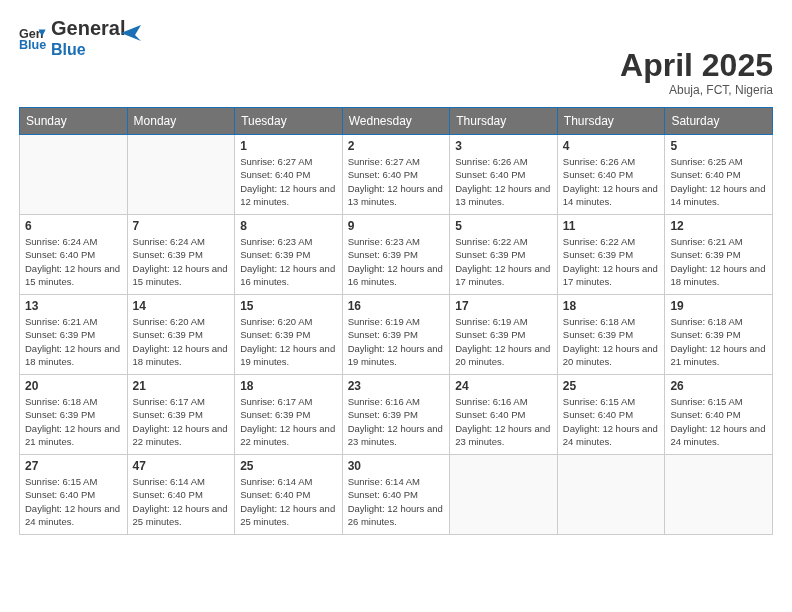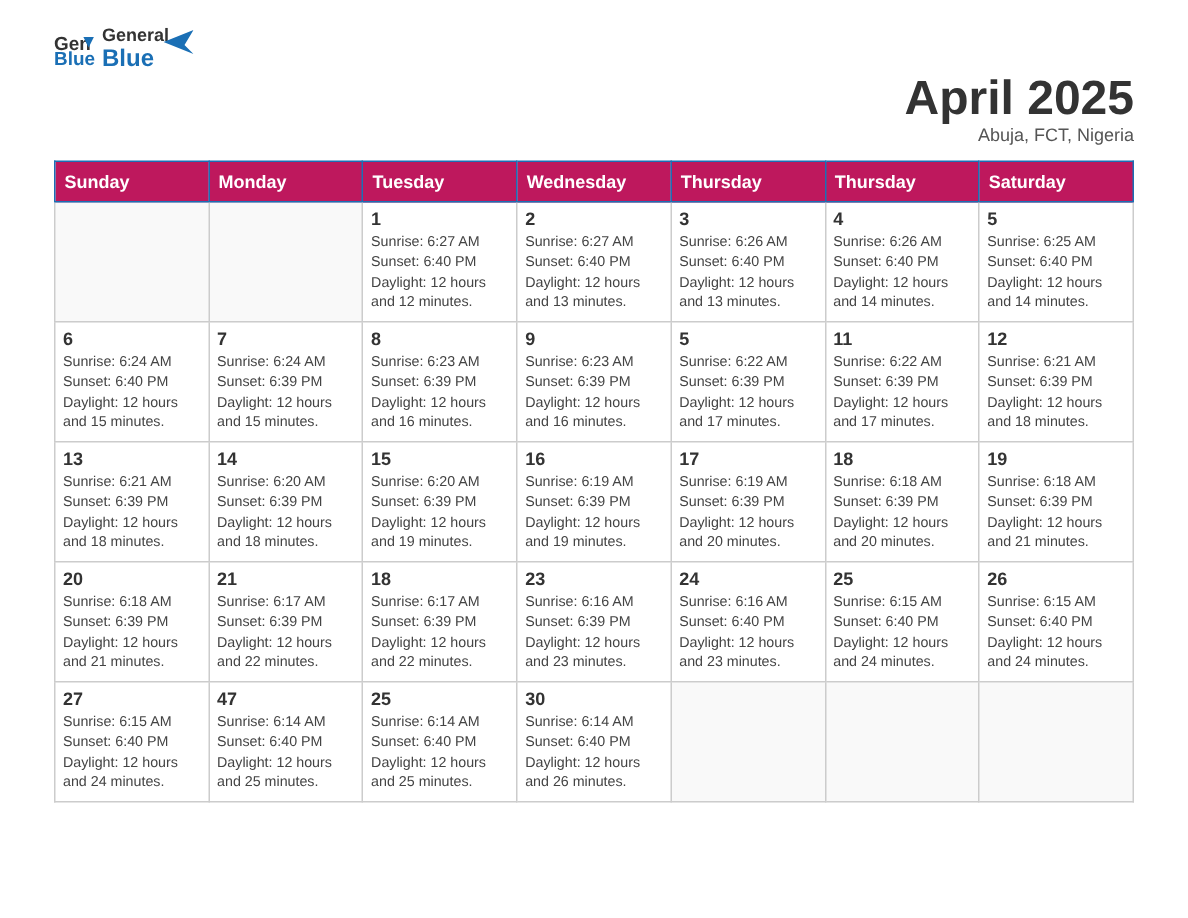--- a/index.html
+++ b/index.html
@@ -6,21 +6,21 @@
     body {
       font-family: Arial, sans-serif;
       background: #fff;
       width: 792px;
       height: 612px;
       overflow: hidden;
     }
     .page {
       width: 792px;
       height: 548px;
-      padding: 16px 36px;
+      padding: 16px 19px;
       display: flex;
       flex-direction: column;
     }
     .header {
       display: flex;
       justify-content: space-between;
       align-items: flex-start;
       margin-bottom: 10px;
     }
     .logo {
@@ -47,26 +47,26 @@
       color: #555;
     }
     .calendar {
       flex: 1;
       border: 1px solid #ccc;
       border-collapse: collapse;
       width: 100%;
       table-layout: fixed;
     }
     .calendar th {
-      background-color: #be185d;
+      background-color: #737373;
       color: #fff;
       text-align: left;
       padding: 6px 6px;
       font-size: 12px;
-      font-weight: bold;
+      font-weight: normal;
       border: 1px solid #1a6fb5;
     }
     .calendar td {
       border: 1px solid #ccc;
       vertical-align: top;
       padding: 4px 5px;
       font-size: 10px;
       color: #333;
       height: 80px;
     }
@@ -94,21 +94,21 @@
 
 <div class="page">
   <div class="header">
     <div class="logo">
       <svg class="logo-icon" viewBox="0 0 40 40">
         <text x="0" y="20" font-size="18" font-weight="bold" fill="#333">Gen</text>
         <polygon points="28,8 38,8 33,18" fill="#1a6fb5"></polygon>
         <text x="0" y="35" font-size="18" font-weight="bold" fill="#1a6fb5">Blue</text>
       </svg>
       <div>
-        <div style="font-size:12px;font-weight:bold;color:#333;line-height:1.2;">General</div>
+        <div style="font-size:20px;font-weight:bold;color:#333;line-height:1.2;">General</div>
         <div style="font-size:16px;font-weight:bold;color:#1a6fb5;line-height:1.2;">Blue</div>
       </div>
       <svg width="20" height="24" viewBox="0 0 20 24" style="margin-left:-8px;margin-top:-10px;">
         <polygon points="0,12 20,4 14,14 20,20" fill="#1a6fb5"></polygon>
       </svg>
     </div>
     <div class="title-block">
       <div class="title-main">April 2025</div>
       <div class="title-sub">Abuja, FCT, Nigeria</div>
     </div>

